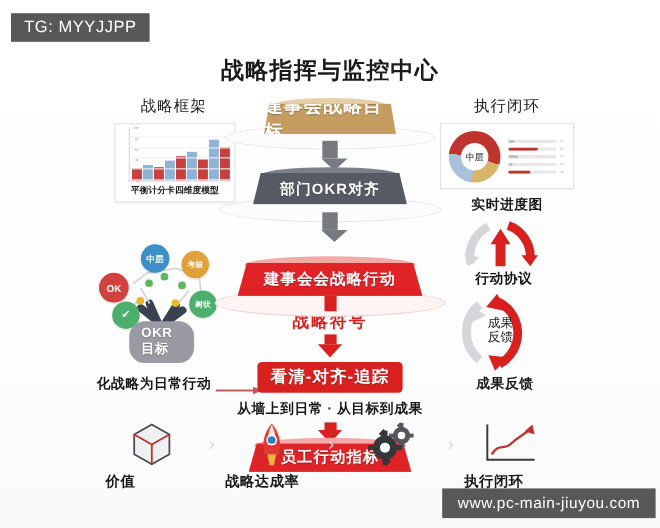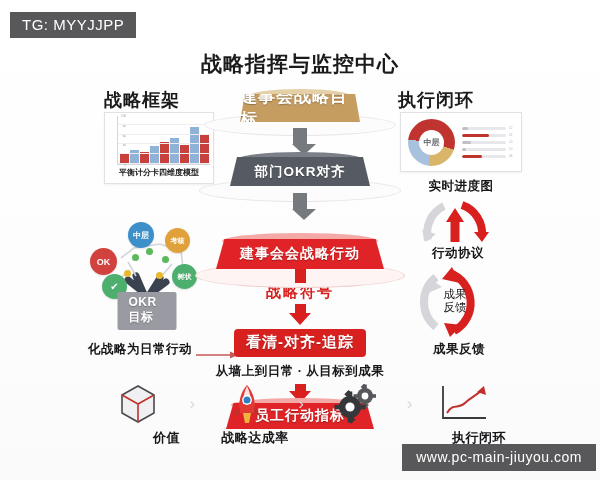--- a/index.html
+++ b/index.html
@@ -13,21 +13,21 @@
 
   
   .wm{position:absolute;background:#58585a;color:#fff;display:flex;align-items:center;justify-content:center;letter-spacing:.5px;}
   .wm-tl{left:10px;top:12px;padding:4px 12px 5px;font-size:15px;}
   .wm-br{right:4px;bottom:9px;padding:5px 14px 6px;font-size:14px;}
 
   
   .title{position:absolute;left:0;right:0;top:50px;text-align:center;font-size:21px;font-weight:bold;color:#1b1b1b;letter-spacing:1px;}
 
   
-  .col-head{position:absolute;font-size:18px;font-weight:bold;color:#1b1b1b;letter-spacing:1px;}
+  .col-head{position:absolute;font-size:14px;font-weight:normal;color:#1b1b1b;letter-spacing:1px;text-align:center;}
   .col-head.left{left:104px;top:88px;width:108px;}
   .col-head.right{left:398px;top:88px;width:126px;}
 
   
   .card{position:absolute;background:#fff;border:1px solid #e2e2e6;box-shadow:0 1px 2px rgba(0,0,0,.06);}
   .chart-card{left:104px;top:112px;width:110px;height:72px;padding:3px 3px 2px;box-sizing:border-box;}
   .chart-plot{position:relative;height:49px;margin-left:9px;border-left:1px solid #d6d6da;border-bottom:1px solid #d6d6da;box-sizing:border-box;}
   .gridline{position:absolute;left:0;right:0;height:1px;background:#eeeef1;}
   .yticks{position:absolute;left:0;top:0;width:9px;height:49px;font-size:3px;color:#9a9aa0;}
   .ytick{position:absolute;right:1px;transform:translateY(-50%);}
@@ -55,21 +55,21 @@
 
   .sym-label{text-align:center;color:#d8201f;font-weight:bold;font-size:15px;letter-spacing:2px;}
 
   .pill{margin:0 auto;background:#d8201f;color:#fff;font-weight:bold;font-size:15px;letter-spacing:1px;
         padding:4px 12px 5px;border-radius:4px;display:table;text-shadow:0 1px 1px rgba(0,0,0,.25);}
   .pill-sub{text-align:center;color:#17171a;font-weight:bold;font-size:12.5px;letter-spacing:.5px;margin-top:6px;}
 
   
   .tree{position:absolute;left:88px;top:218px;width:118px;height:112px;}
   .okr-box{position:absolute;left:50%;transform:translateX(-50%);bottom:0;background:#9a9ba2;color:#fff;
-           font-size:12px;font-weight:bold;padding:3px 11px 4px;border-radius:2px;letter-spacing:.5px;
+           font-size:12px;font-weight:bold;padding:3px 11px 4px;border-radius:14px;letter-spacing:.5px;
            text-shadow:0 1px 1px rgba(0,0,0,.25);}
   .node{position:absolute;border-radius:50%;display:flex;align-items:center;justify-content:center;
          color:#fff;font-size:8px;font-weight:bold;box-shadow:0 1px 2px rgba(0,0,0,.12);}
   .dot{position:absolute;border-radius:50%;}
 
   
   .daily{position:absolute;left:88px;top:341px;font-size:12.5px;color:#17171a;font-weight:bold;letter-spacing:.5px;}
   .daily-arrow{position:absolute;left:196px;top:351px;width:44px;height:8px;}
 
   
@@ -84,21 +84,21 @@
   .pnum{font-size:3px;color:#b3b3b8;width:5px;}
   .cap{position:absolute;text-align:center;font-size:12.5px;font-weight:bold;color:#17171a;letter-spacing:.5px;}
 
   
   .ring{position:absolute;}
   .ring-cap{position:absolute;text-align:center;font-size:12.5px;font-weight:bold;color:#17171a;letter-spacing:.5px;}
   .ring-inner{position:absolute;text-align:center;font-size:11.5px;font-weight:normal;color:#17171a;line-height:1.15;}
 
   
   .bottom{position:absolute;left:96px;top:382px;width:410px;display:flex;align-items:flex-start;}
-  .bcell{flex:0 0 auto;width:84px;text-align:right;font-family:Liberation Serif, serif;}
+  .bcell{flex:0 0 auto;width:84px;text-align:left;font-family:Liberation Serif, serif;}
   .bicon{height:44px;display:flex;align-items:center;justify-content:center;}
   .blabel{font-size:13px;font-weight:bold;color:#17171a;margin-top:3px;letter-spacing:.5px;}
   .bchev{flex:1 1 auto;height:44px;display:flex;align-items:center;justify-content:center;color:#d8d8dc;font-size:17px;}
 </style>
 </head>
 <body>
 
 <div class="stage">
 
   <div class="wm wm-br">www.pc-main-jiuyou.com</div>

